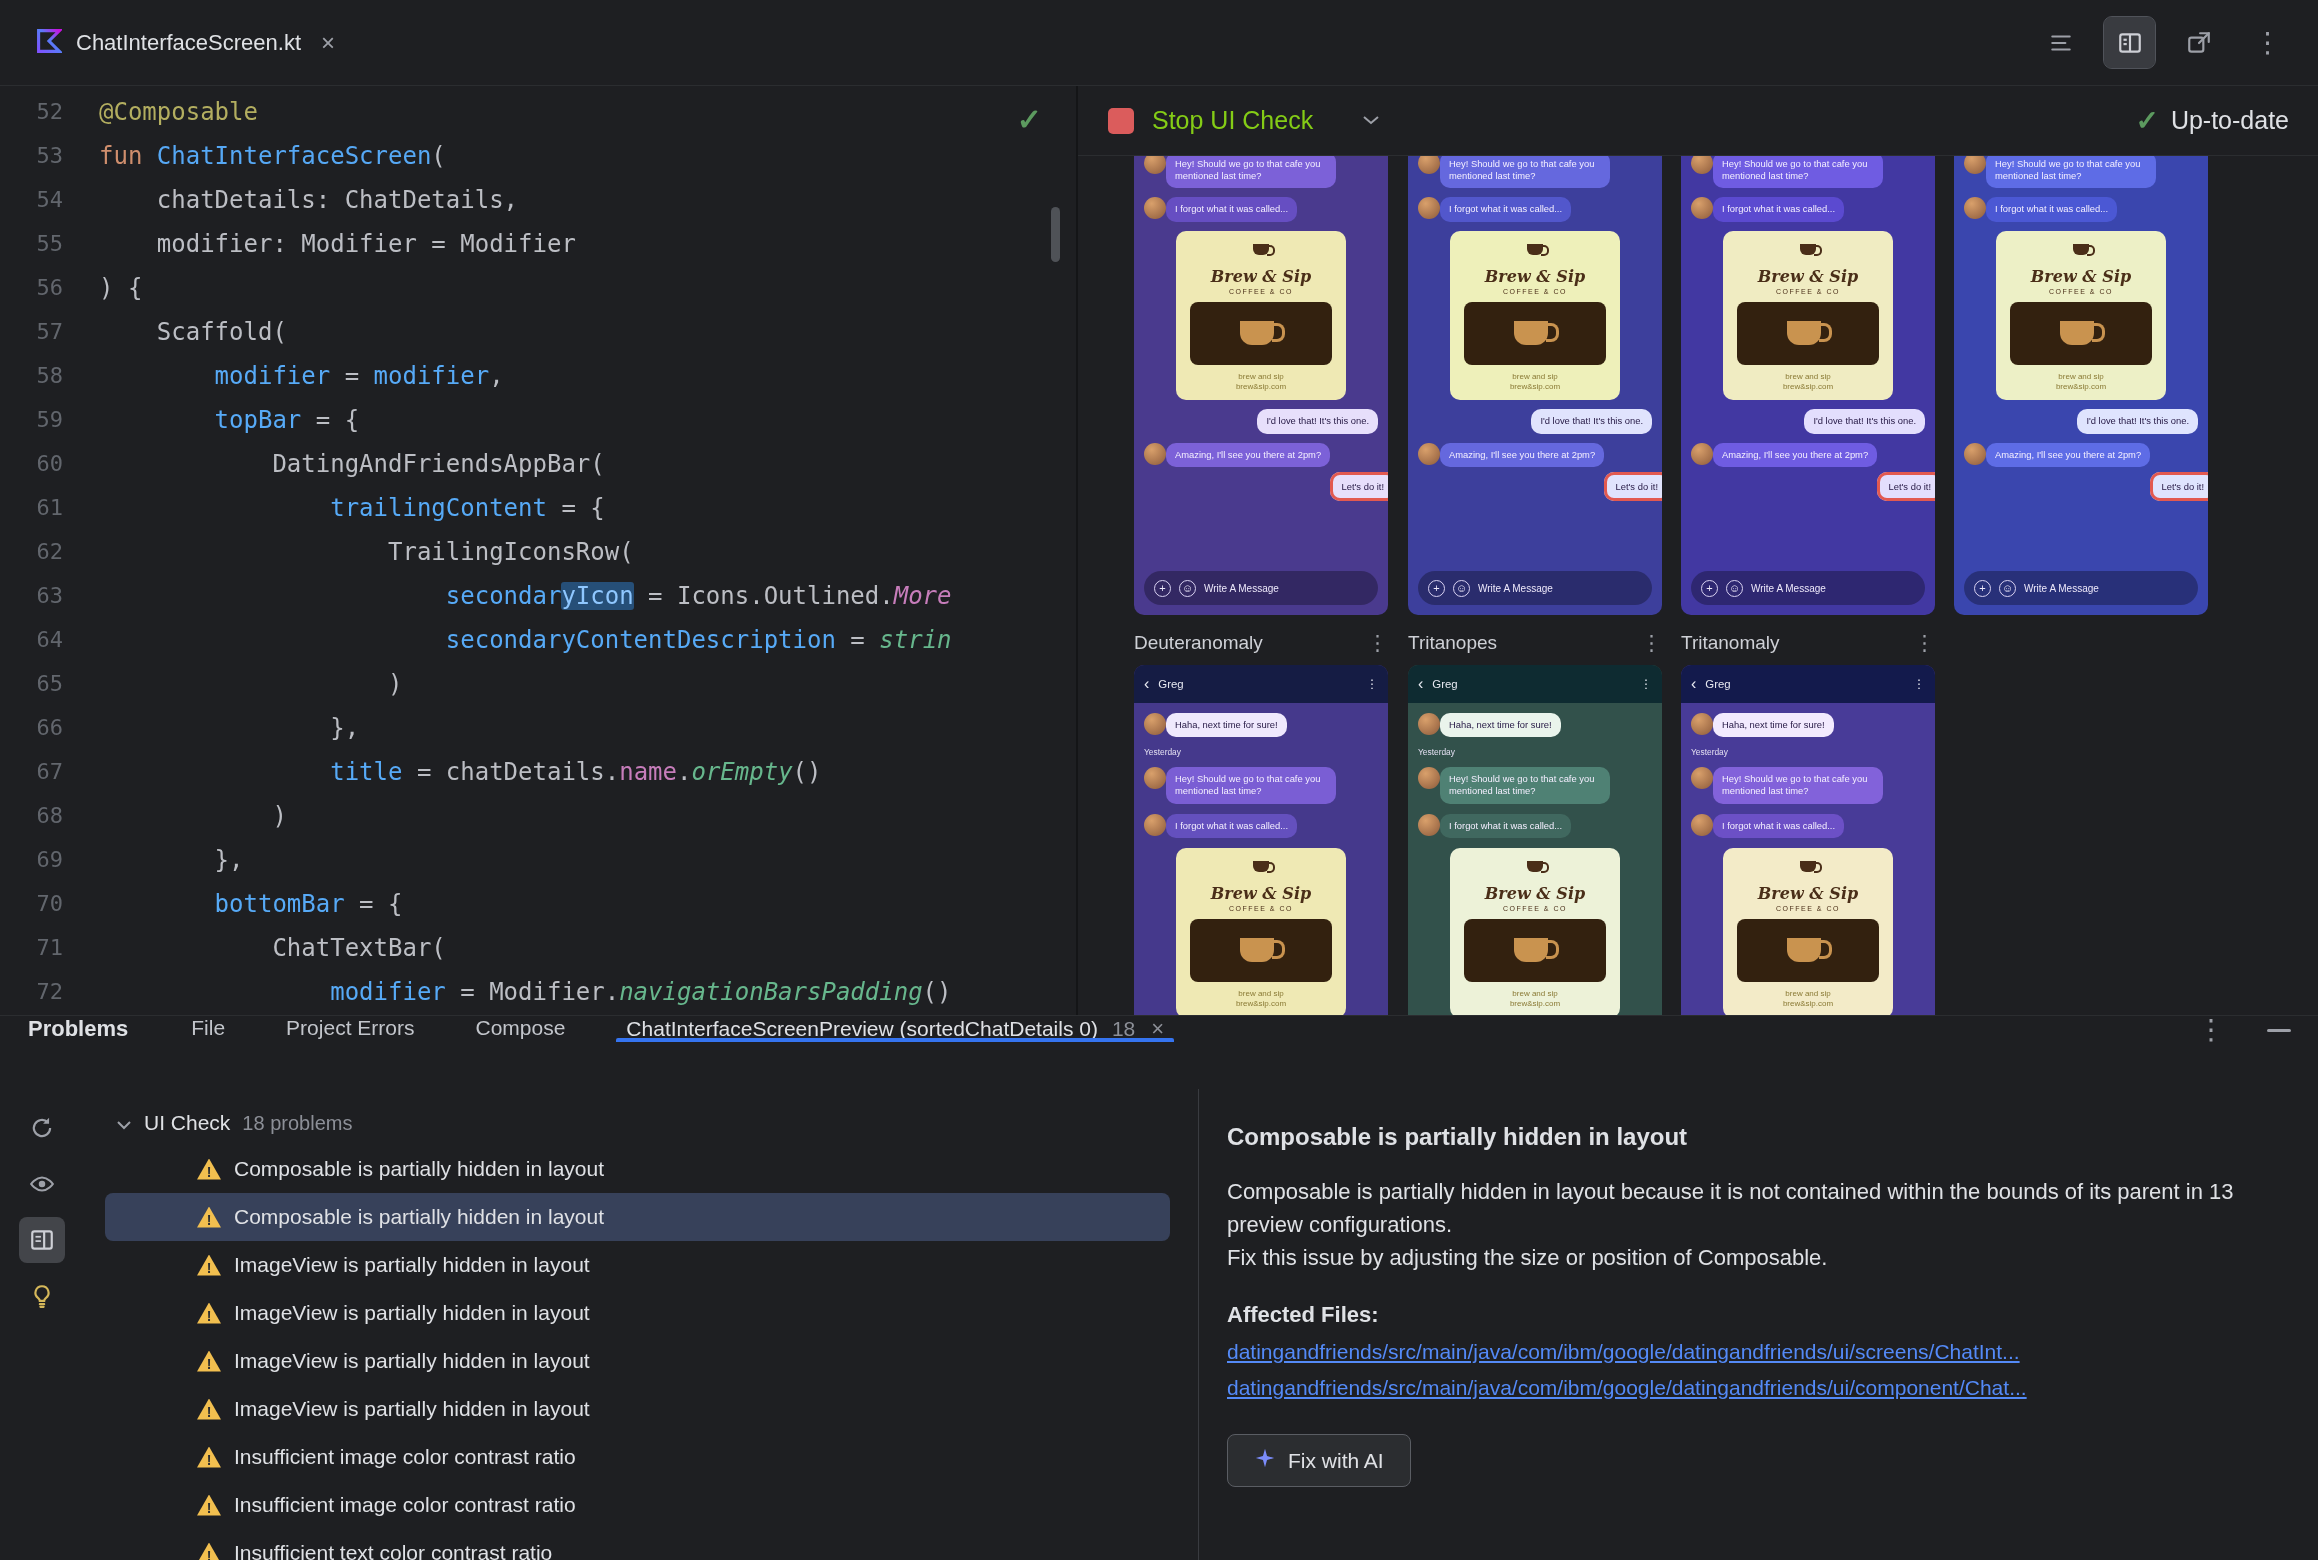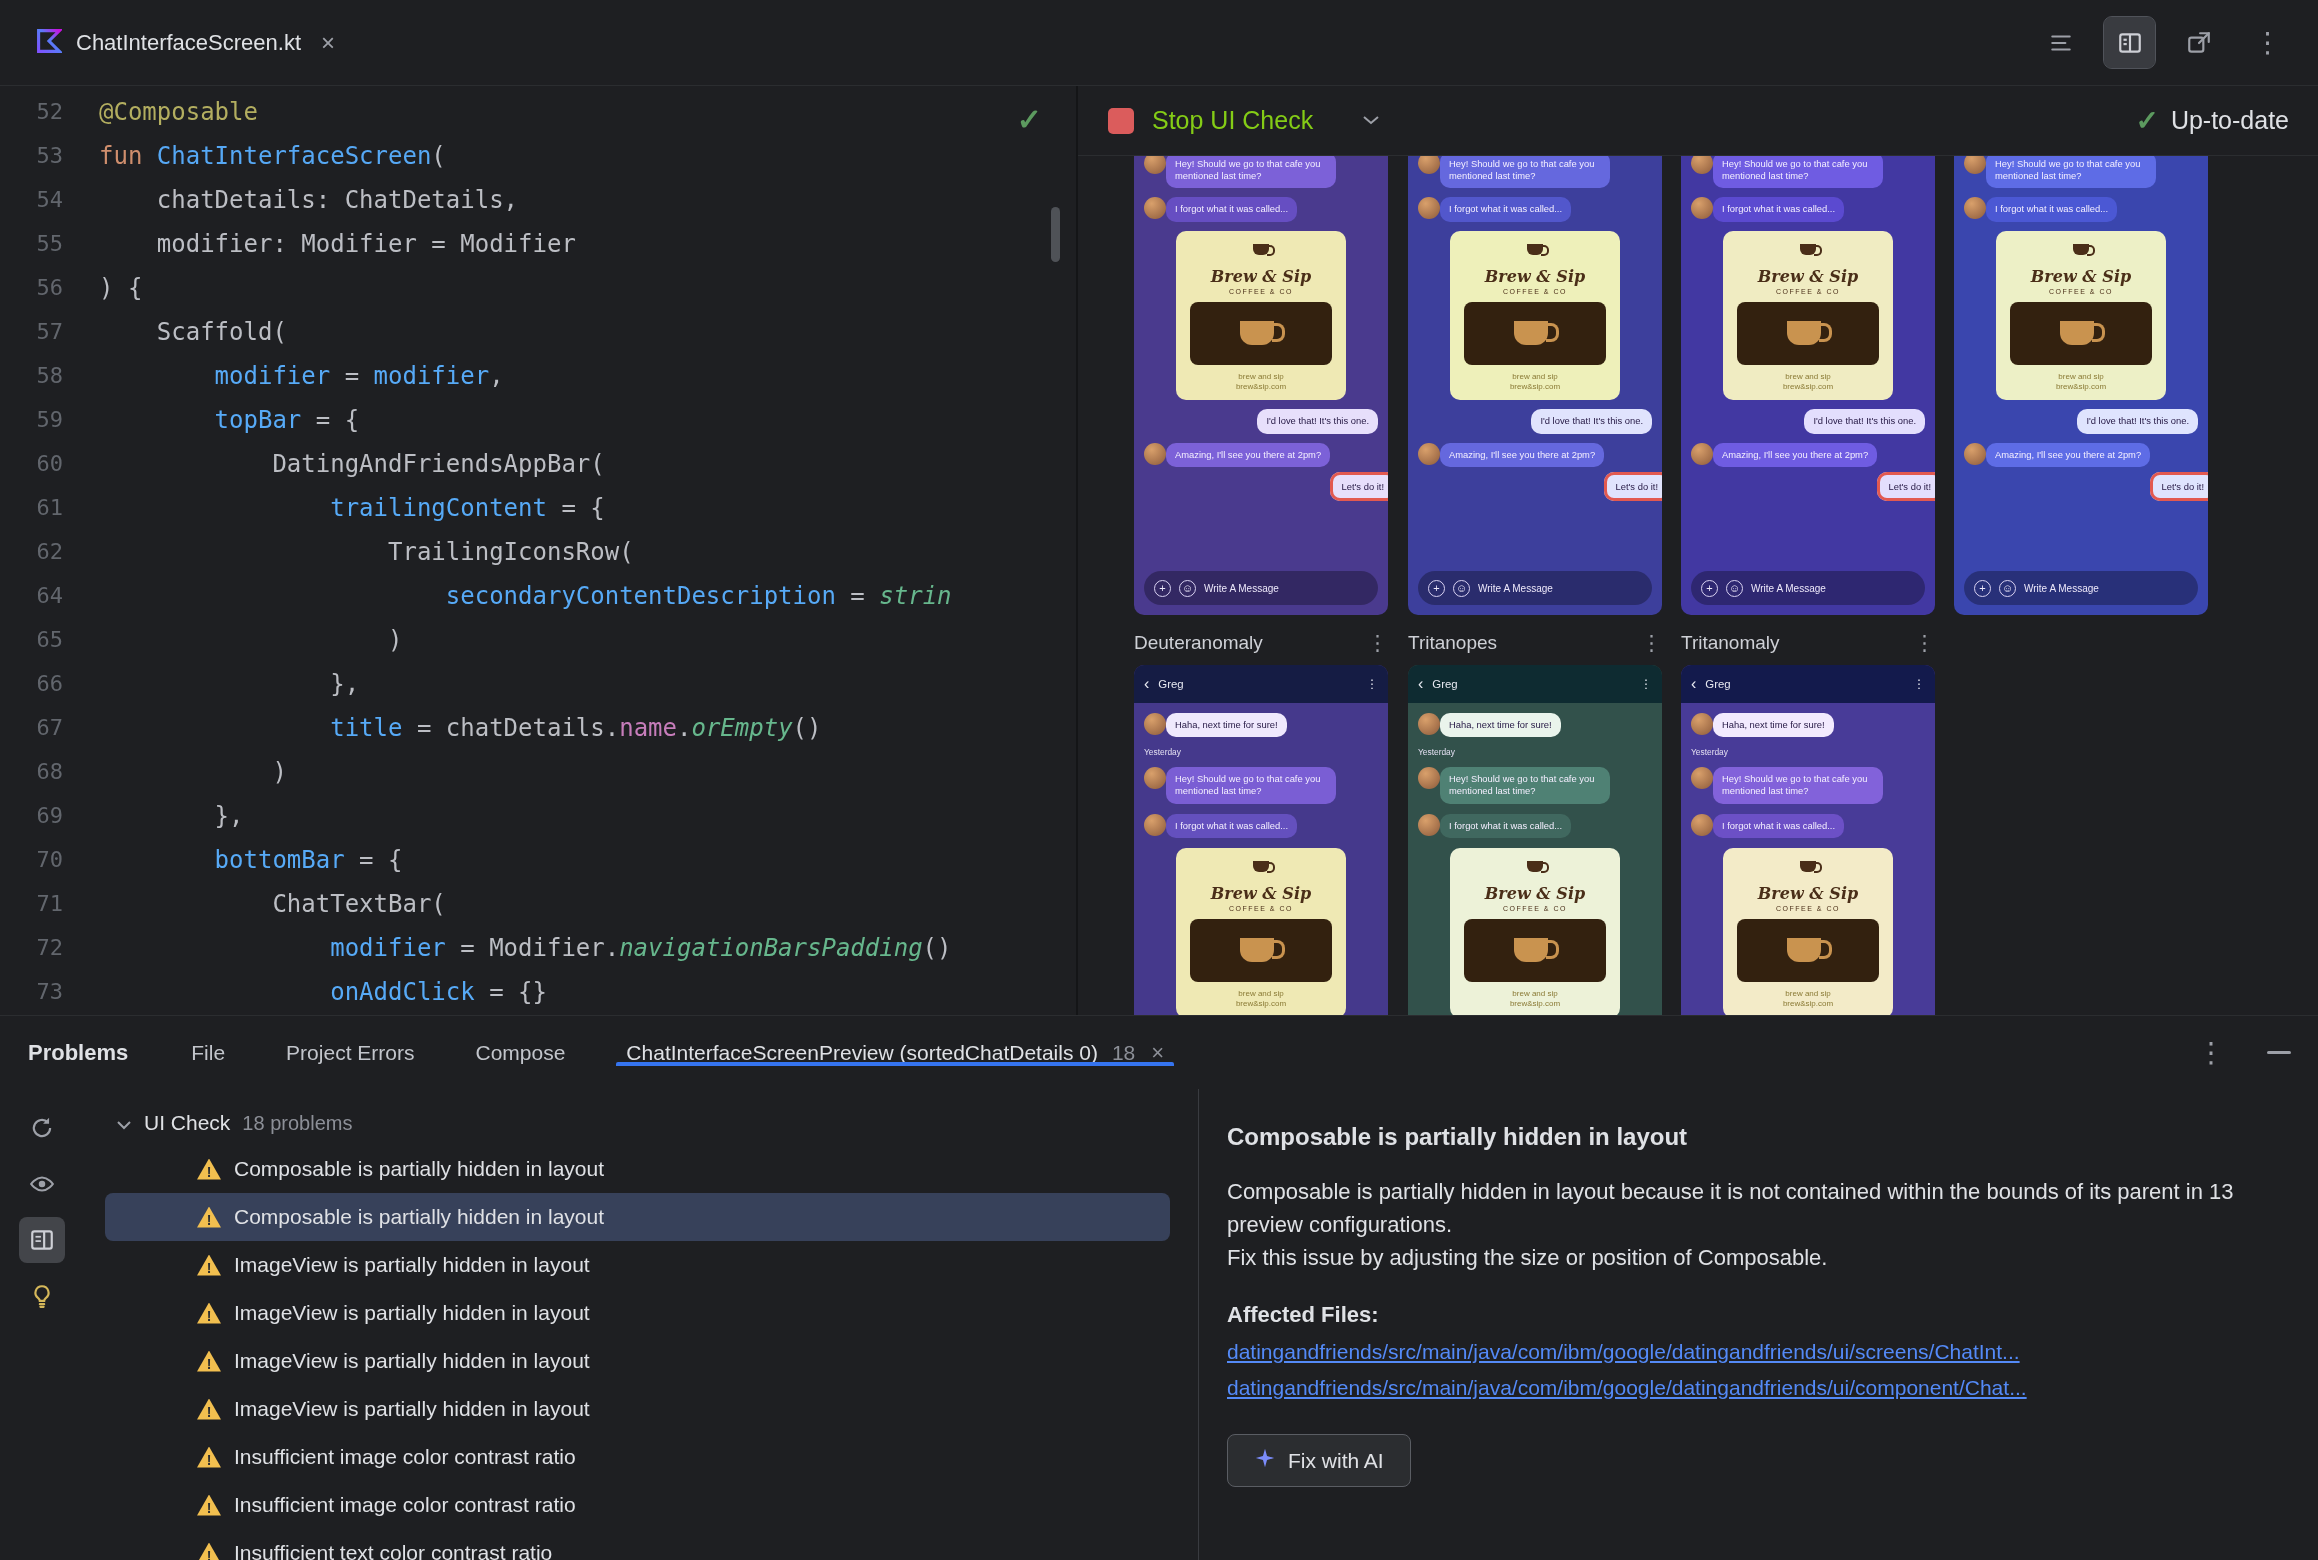--- a/index.html
+++ b/index.html
@@ -79,21 +79,21 @@
   .vl-kebab{color:#9DA0A8;font-size:21px;cursor:pointer}
   .appbar{height:38px;flex:none;background:var(--bar);display:flex;align-items:center;gap:9px;padding:0 10px;color:#E8EAF2}
   .back{font-size:16px;line-height:1}
   .g-name{font-size:11.4px}
   .kebab-sm{margin-left:auto;font-size:12px;color:#E8EAF2}
   .r2-content{padding:10px;display:flex;flex-direction:column;gap:10px}
   .day{text-align:left;font-size:8.4px;color:#E4E0F2}
 
   
   .problems{height:546px;flex:none;border-top:1px solid #2B2D30;display:flex;flex-direction:column}
-  .pb-tabs{height:73px;flex:none;display:flex;align-items:center;padding:0 28px}
+  .pb-tabs{height:73px;flex:none;display:flex;align-items:flex-start;padding:0 28px}
   .pb-title{display:flex;align-items:center;font-size:22px;font-weight:700;margin-right:63px}
   .pb-tab{display:flex;align-items:center;font-size:21px;color:#C2C5CB;margin-right:61px;cursor:pointer;position:relative}
   .pb-tab.active{color:#DFE1E5}
   .pb-tab.active::after{content:"";position:absolute;left:-10px;right:-10px;bottom:0;height:4px;border-radius:2px 2px 0 0;background:#3574F0}
   .tab-count{color:#8C8F97;margin-left:14px}
   .tab-x{color:#8C8F97;margin-left:16px;font-size:22px}
   .pb-actions{margin-left:auto;display:flex;align-items:center;gap:42px;color:#9DA0A8}
   .pb-actions .kebab-glyph{cursor:pointer}
   .minimize{width:24px;height:3px;background:#9DA0A8;border-radius:2px;cursor:pointer}
   .pb-body{flex:1;display:flex;min-height:0}
@@ -174,20 +174,21 @@
           <div class="code-line"><span class="gutter">53</span><span class="code-text"><span class="tk-k">fun </span><span class="tk-f">ChatInterfaceScreen</span><span class="tk-p">(</span></span></div>
           <div class="code-line"><span class="gutter">54</span><span class="code-text"><span class="tk-p">    chatDetails: ChatDetails,</span></span></div>
           <div class="code-line"><span class="gutter">55</span><span class="code-text"><span class="tk-p">    modifier: Modifier = Modifier</span></span></div>
           <div class="code-line"><span class="gutter">56</span><span class="code-text"><span class="tk-p">) {</span></span></div>
           <div class="code-line"><span class="gutter">57</span><span class="code-text"><span class="tk-p">    Scaffold(</span></span></div>
           <div class="code-line"><span class="gutter">58</span><span class="code-text"><span class="tk-p">        </span><span class="tk-n">modifier</span><span class="tk-p"> = </span><span class="tk-n">modifier</span><span class="tk-p">,</span></span></div>
           <div class="code-line"><span class="gutter">59</span><span class="code-text"><span class="tk-p">        </span><span class="tk-n">topBar</span><span class="tk-p"> = {</span></span></div>
           <div class="code-line"><span class="gutter">60</span><span class="code-text"><span class="tk-p">            DatingAndFriendsAppBar(</span></span></div>
           <div class="code-line"><span class="gutter">61</span><span class="code-text"><span class="tk-p">                </span><span class="tk-n">trailingContent</span><span class="tk-p"> = {</span></span></div>
           <div class="code-line"><span class="gutter">62</span><span class="code-text"><span class="tk-p">                    TrailingIconsRow(</span></span></div>
+          <div class="code-line"><span class="gutter">63</span><span class="code-text"><span class="tk-p">                        </span><span class="tk-n">secondar</span><span class="tk-sel">yIcon</span><span class="tk-p"> = Icons.Outlined.</span><span class="tk-pri">More</span></span></div>
           <div class="code-line"><span class="gutter">64</span><span class="code-text"><span class="tk-p">                        </span><span class="tk-n">secondaryContentDescription</span><span class="tk-p"> = </span><span class="tk-e">strin</span></span></div>
           <div class="code-line"><span class="gutter">65</span><span class="code-text"><span class="tk-p">                    )</span></span></div>
           <div class="code-line"><span class="gutter">66</span><span class="code-text"><span class="tk-p">                },</span></span></div>
           <div class="code-line"><span class="gutter">67</span><span class="code-text"><span class="tk-p">                </span><span class="tk-n">title</span><span class="tk-p"> = chatDetails.</span><span class="tk-pr">name</span><span class="tk-p">.</span><span class="tk-e">orEmpty</span><span class="tk-p">()</span></span></div>
           <div class="code-line"><span class="gutter">68</span><span class="code-text"><span class="tk-p">            )</span></span></div>
           <div class="code-line"><span class="gutter">69</span><span class="code-text"><span class="tk-p">        },</span></span></div>
           <div class="code-line"><span class="gutter">70</span><span class="code-text"><span class="tk-p">        </span><span class="tk-n">bottomBar</span><span class="tk-p"> = {</span></span></div>
           <div class="code-line"><span class="gutter">71</span><span class="code-text"><span class="tk-p">            ChatTextBar(</span></span></div>
           <div class="code-line"><span class="gutter">72</span><span class="code-text"><span class="tk-p">                </span><span class="tk-n">modifier</span><span class="tk-p"> = Modifier.</span><span class="tk-e">navigationBarsPadding</span><span class="tk-p">()</span></span></div>
           <div class="code-line"><span class="gutter">73</span><span class="code-text"><span class="tk-p">                </span><span class="tk-n">onAddClick</span><span class="tk-p"> = {}</span></span></div>

